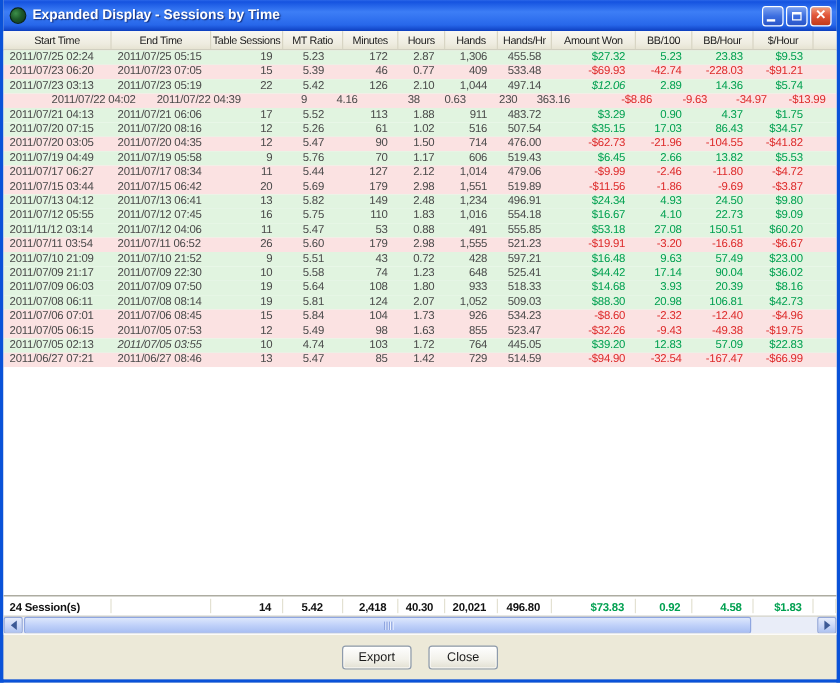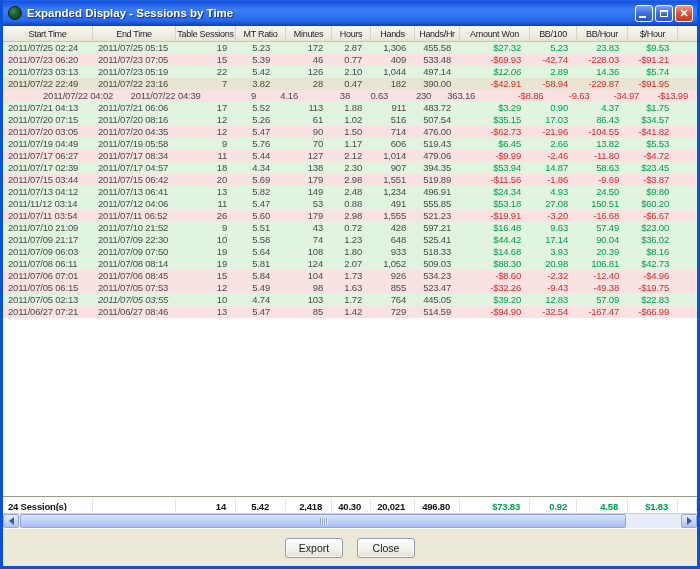--- a/index.html
+++ b/index.html
@@ -199,35 +199,20 @@
           <div class="td right" style="width: 46px;">126</div>
           <div class="td right" style="width: 39px;">2.10</div>
           <div class="td right" style="width: 44px;">1,044</div>
           <div class="td right" style="width: 45px;">497.14</div>
           <div class="td right pos" style="width: 70px; font-style: italic;">$12.06</div>
           <div class="td right pos" style="width: 47px;">2.89</div>
           <div class="td right pos" style="width: 51px;">14.36</div>
           <div class="td right pos" style="width: 50px;">$5.74</div>
           <div class="td fill"></div>
         </div>
-        <div class="trow selected" style="display: flex; width: 100%;">
-          <div class="td left" style="width: 90px;">2011/07/22 22:49</div>
-          <div class="td left" style="width: 83px;">2011/07/22 23:16</div>
-          <div class="td right" style="width: 60px;">7</div>
-          <div class="td right c3" style="width: 50px;">3.82</div>
-          <div class="td right" style="width: 46px;">28</div>
-          <div class="td right" style="width: 39px;">0.47</div>
-          <div class="td right" style="width: 44px;">182</div>
-          <div class="td right" style="width: 45px;">390.00</div>
-          <div class="td right neg" style="width: 70px;">-$42.91</div>
-          <div class="td right neg" style="width: 47px;">-58.94</div>
-          <div class="td right neg" style="width: 51px;">-229.87</div>
-          <div class="td right neg" style="width: 50px;">-$91.95</div>
-          <div class="td fill"></div>
-        </div>
         <div class="trow loss" style="display: flex; width: 100%; padding-left: 35px;">
           <div class="td left" style="width: 90px;">2011/07/22 04:02</div>
           <div class="td left" style="width: 83px;">2011/07/22 04:39</div>
           <div class="td right" style="width: 60px;">9</div>
           <div class="td right c3" style="width: 50px;">4.16</div>
           <div class="td right" style="width: 46px;">38</div>
           <div class="td right" style="width: 39px;">0.63</div>
           <div class="td right" style="width: 44px;">230</div>
           <div class="td right" style="width: 45px;">363.16</div>
           <div class="td right neg" style="width: 70px;">-$8.86</div>
@@ -304,35 +289,20 @@
           <div class="td right" style="width: 46px;">127</div>
           <div class="td right" style="width: 39px;">2.12</div>
           <div class="td right" style="width: 44px;">1,014</div>
           <div class="td right" style="width: 45px;">479.06</div>
           <div class="td right neg" style="width: 70px;">-$9.99</div>
           <div class="td right neg" style="width: 47px;">-2.46</div>
           <div class="td right neg" style="width: 51px;">-11.80</div>
           <div class="td right neg" style="width: 50px;">-$4.72</div>
           <div class="td fill"></div>
         </div>
-        <div class="trow win" style="display: flex; width: 100%;">
-          <div class="td left" style="width: 90px;">2011/07/17 02:39</div>
-          <div class="td left" style="width: 83px;">2011/07/17 04:57</div>
-          <div class="td right" style="width: 60px;">18</div>
-          <div class="td right c3" style="width: 50px;">4.34</div>
-          <div class="td right" style="width: 46px;">138</div>
-          <div class="td right" style="width: 39px;">2.30</div>
-          <div class="td right" style="width: 44px;">907</div>
-          <div class="td right" style="width: 45px;">394.35</div>
-          <div class="td right pos" style="width: 70px;">$53.94</div>
-          <div class="td right pos" style="width: 47px;">14.87</div>
-          <div class="td right pos" style="width: 51px;">58.63</div>
-          <div class="td right pos" style="width: 50px;">$23.45</div>
-          <div class="td fill"></div>
-        </div>
         <div class="trow loss" style="display: flex; width: 100%;">
           <div class="td left" style="width: 90px;">2011/07/15 03:44</div>
           <div class="td left" style="width: 83px;">2011/07/15 06:42</div>
           <div class="td right" style="width: 60px;">20</div>
           <div class="td right c3" style="width: 50px;">5.69</div>
           <div class="td right" style="width: 46px;">179</div>
           <div class="td right" style="width: 39px;">2.98</div>
           <div class="td right" style="width: 44px;">1,551</div>
           <div class="td right" style="width: 45px;">519.89</div>
           <div class="td right neg" style="width: 70px;">-$11.56</div>
@@ -347,20 +317,35 @@
           <div class="td right" style="width: 60px;">13</div>
           <div class="td right c3" style="width: 50px;">5.82</div>
           <div class="td right" style="width: 46px;">149</div>
           <div class="td right" style="width: 39px;">2.48</div>
           <div class="td right" style="width: 44px;">1,234</div>
           <div class="td right" style="width: 45px;">496.91</div>
           <div class="td right pos" style="width: 70px;">$24.34</div>
           <div class="td right pos" style="width: 47px;">4.93</div>
           <div class="td right pos" style="width: 51px;">24.50</div>
           <div class="td right pos" style="width: 50px;">$9.80</div>
+          <div class="td fill"></div>
+        </div>
+        <div class="trow win" style="display: flex; width: 100%;">
+          <div class="td left" style="width: 90px;">2011/07/12 05:55</div>
+          <div class="td left" style="width: 83px;">2011/07/12 07:45</div>
+          <div class="td right" style="width: 60px;">16</div>
+          <div class="td right c3" style="width: 50px;">5.75</div>
+          <div class="td right" style="width: 46px;">110</div>
+          <div class="td right" style="width: 39px;">1.83</div>
+          <div class="td right" style="width: 44px;">1,016</div>
+          <div class="td right" style="width: 45px;">554.18</div>
+          <div class="td right pos" style="width: 70px;">$16.67</div>
+          <div class="td right pos" style="width: 47px;">4.10</div>
+          <div class="td right pos" style="width: 51px;">22.73</div>
+          <div class="td right pos" style="width: 50px;">$9.09</div>
           <div class="td fill"></div>
         </div>
         <div class="trow win" style="display: flex; width: 100%;">
           <div class="td left" style="width: 90px;">2011/11/12 03:14</div>
           <div class="td left" style="width: 83px;">2011/07/12 04:06</div>
           <div class="td right" style="width: 60px;">11</div>
           <div class="td right c3" style="width: 50px;">5.47</div>
           <div class="td right" style="width: 46px;">53</div>
           <div class="td right" style="width: 39px;">0.88</div>
           <div class="td right" style="width: 44px;">491</div>

